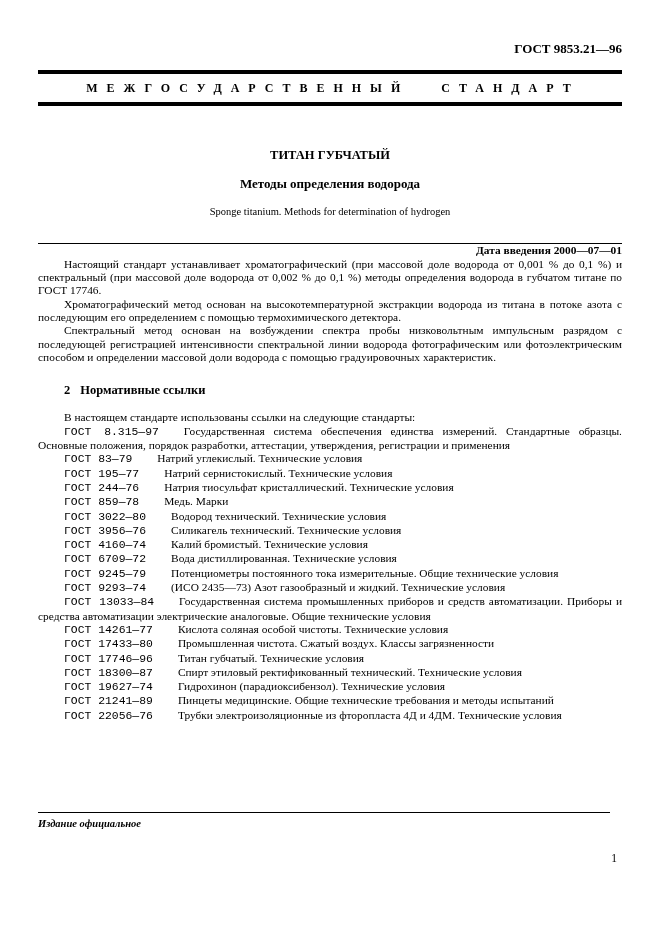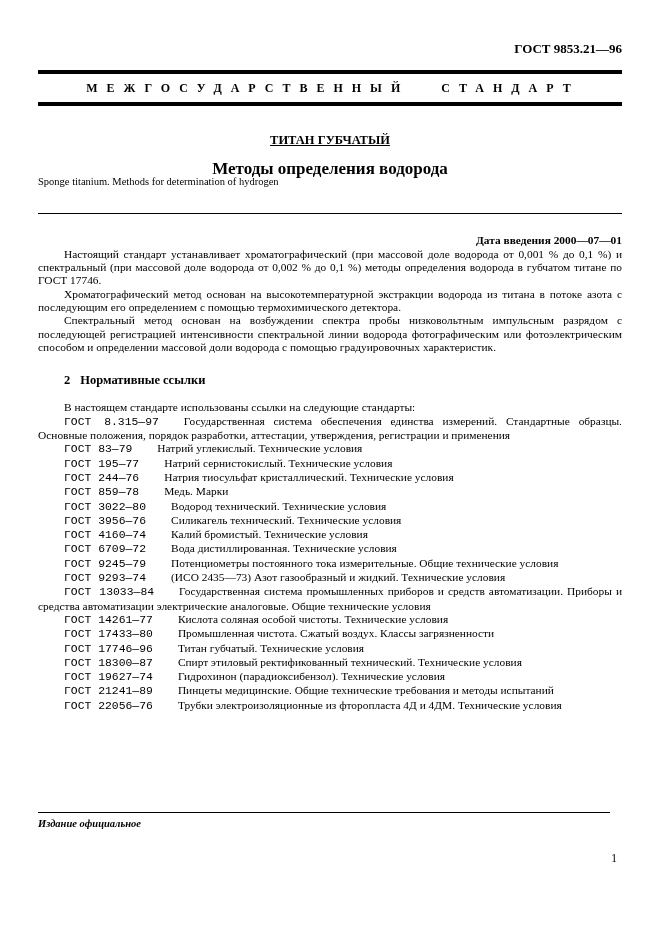--- a/index.html
+++ b/index.html
@@ -30,44 +30,43 @@
     border-bottom: 4px solid #000;
     padding: 8px 0 6px 6px;
     text-align: center;
     font-weight: bold;
     font-size: 12px;
     letter-spacing: 9px;
     word-spacing: 20px;
     white-space: nowrap;
   }
   .title {
-    margin-top: 28px;
+    margin-top: 43px;
     text-align: center;
     font-weight: bold;
     font-size: 12.5px;
-    text-decoration: underline;
   }
   .subtitle {
     margin-top: 15px;
     text-align: center;
     font-weight: bold;
-    font-size: 17px;
+    font-size: 13px;
   }
   .subtitle-en {
-    margin-top: 0;
+    margin-top: 15px;
+    text-align: center;
     font-size: 10.5px;
   }
   .header-divider {
     margin-top: 25px;
     border: none;
     border-top: 1px solid #000;
     height: 0;
   }
   .effective-date {
-    margin-top: 20px;
     text-align: right;
     font-weight: bold;
     font-size: 11.4px;
   }
   .section-heading {
     margin: 20px 0 14px 26px;
     font-weight: bold;
     font-size: 12.5px;
   }
   .section-heading .num { margin-right: 10px; }

